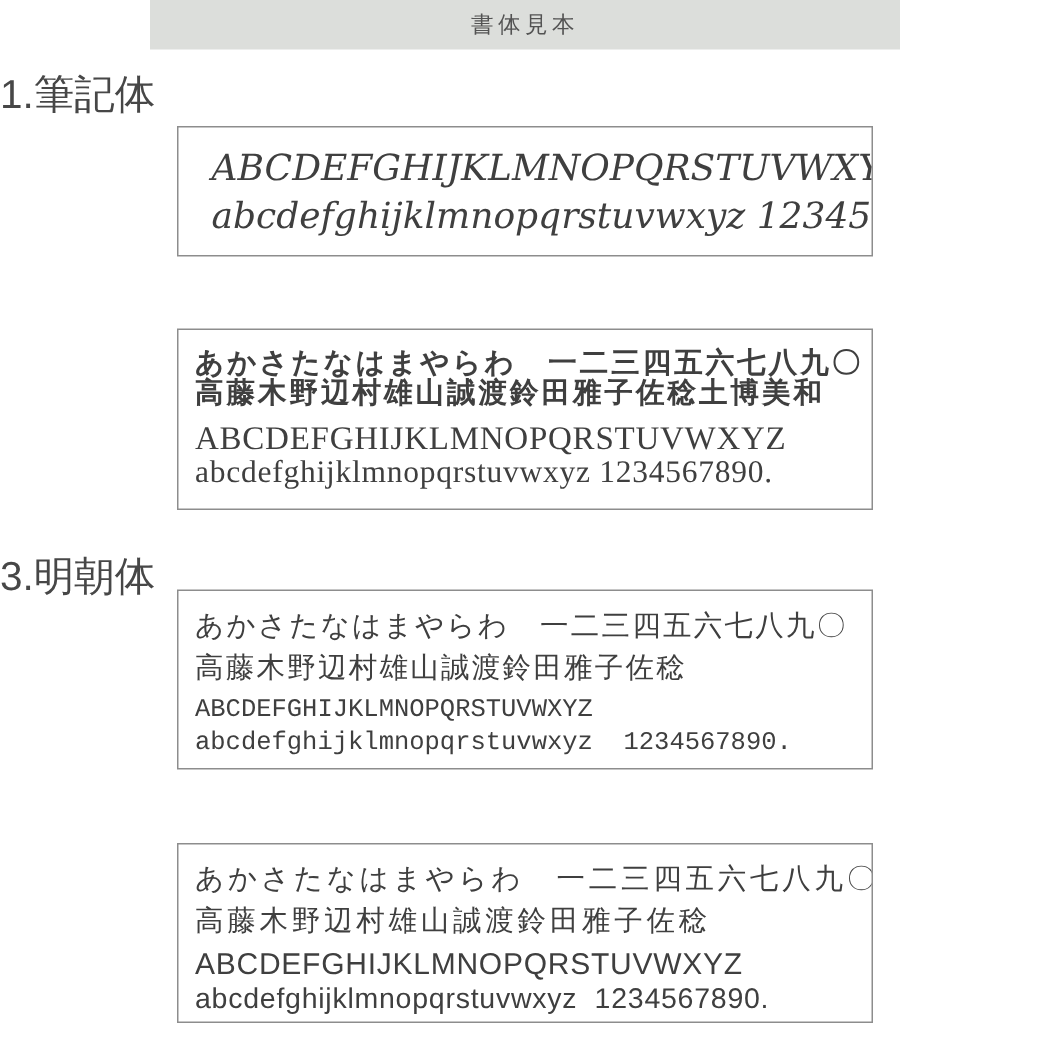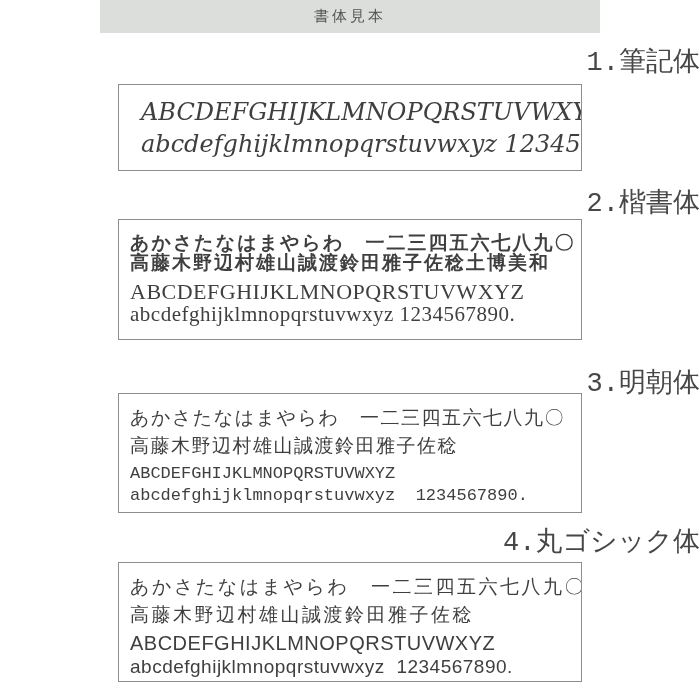--- a/index.html
+++ b/index.html
@@ -34,22 +34,22 @@
     color: #535353;
     letter-spacing: 3px;
     white-space: pre;
   }
 
   
   .section-heading {
     position: absolute;
     left: 0;
     width: 700px;
-    text-align: right;
-    font-family: Liberation Mono, monospace;
+    text-align: left;
+    font-family: Liberation Sans, sans-serif;
     font-size: 27px;
     line-height: 32px;
     color: #474747;
     white-space: pre;
   }
   .h-1 { top: 47px; }
   .h-2 { top: 188px; }
   .h-3 { top: 357px; margin-top: 11px; }
   .h-4 { top: 527px; }
 
@@ -160,37 +160,35 @@
   <div class="header-bar">
     <span class="header-title">書体見本</span>
   </div>
 
   <div class="section-heading h-1">1.筆記体</div>
   <div class="specimen-box box-1">
     <div class="specimen-line line-script upper">ABCDEFGHIJKLMNOPQRSTUVWXYZ</div>
     <div class="specimen-line line-script lower">abcdefghijklmnopqrstuvwxyz 1234567890.</div>
   </div>
 
-  <div class="section-heading h-2">2.楷書体</div>
   <div class="specimen-box box-2">
     <div class="specimen-line line-kaisho-ja">あかさたなはまやらわ　一二三四五六七八九〇</div>
     <div class="specimen-line line-kaisho-ja">高藤木野辺村雄山誠渡鈴田雅子佐稔土博美和</div>
     <div class="specimen-line line-kaisho-caps">ABCDEFGHIJKLMNOPQRSTUVWXYZ</div>
     <div class="specimen-line line-kaisho-lower">abcdefghijklmnopqrstuvwxyz 1234567890.</div>
   </div>
 
   <div class="section-heading h-3">3.明朝体</div>
   <div class="specimen-box box-3">
     <div class="specimen-line line-mincho-ja">あかさたなはまやらわ　一二三四五六七八九〇</div>
     <div class="specimen-line line-mincho-ja">高藤木野辺村雄山誠渡鈴田雅子佐稔</div>
     <div class="specimen-line line-mincho-caps">ABCDEFGHIJKLMNOPQRSTUVWXYZ</div>
     <div class="specimen-line line-mincho-lower">abcdefghijklmnopqrstuvwxyz  1234567890.</div>
   </div>
 
-  <div class="section-heading h-4">4.丸ゴシック体</div>
   <div class="specimen-box box-4">
     <div class="specimen-line line-gothic-ja">あかさたなはまやらわ　一二三四五六七八九〇</div>
     <div class="specimen-line line-gothic-ja">高藤木野辺村雄山誠渡鈴田雅子佐稔</div>
     <div class="specimen-line line-gothic-caps">ABCDEFGHIJKLMNOPQRSTUVWXYZ</div>
     <div class="specimen-line line-gothic-lower">abcdefghijklmnopqrstuvwxyz  1234567890.</div>
   </div>
 
 </div>
 
 </body></html>

